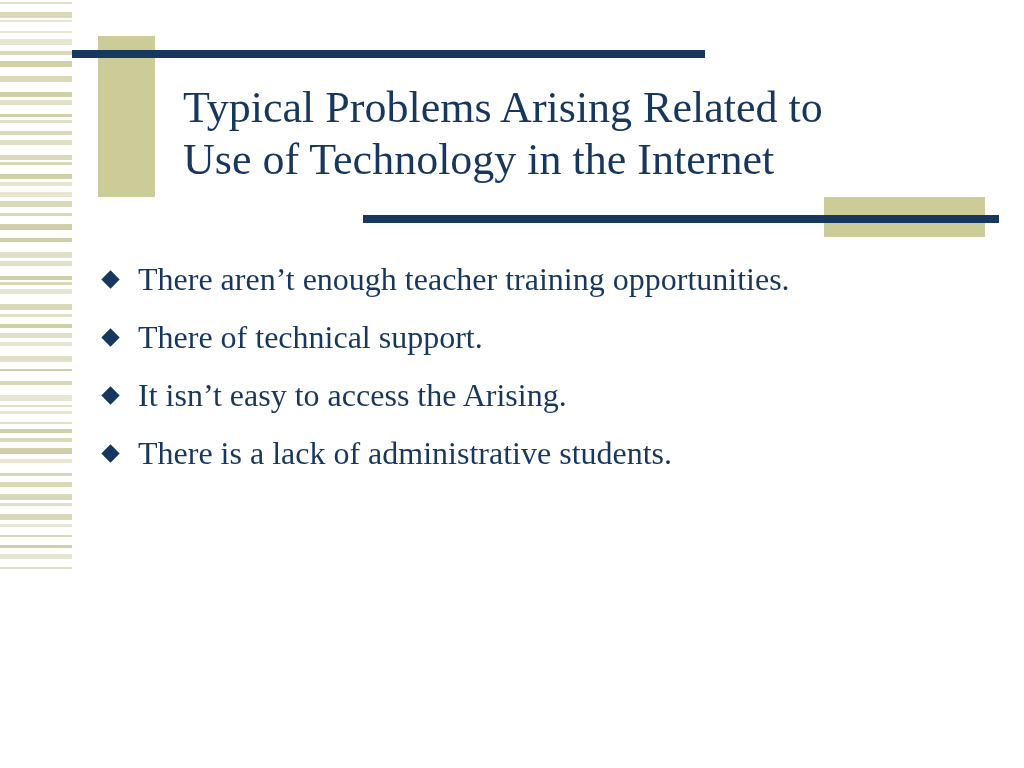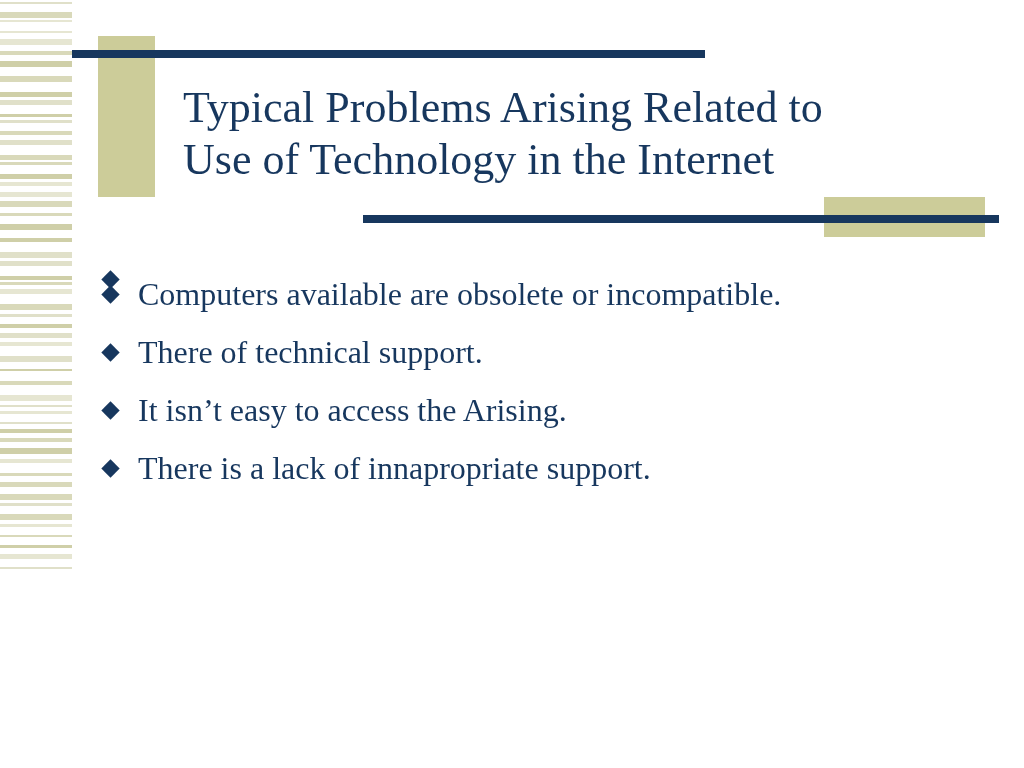--- a/index.html
+++ b/index.html
@@ -138,32 +138,29 @@
   <div class="rule" id="rule-top"></div>
 
   <h1 class="title"><span>Typical Problems Arising Related to</span><br><span>Use of Technology in the Internet</span></h1>
 
   <div class="accent" id="accent-right"></div>
   <div class="rule" id="rule-under"></div>
 
   <ul class="bullets">
     <li>
       <span class="diamond"></span>
-    </li>
-    <li>
-      <span class="diamond"></span>
-      <span>Computers available are obsolete or incompatible.</span>
+      <span>There aren’t enough teacher training opportunities.</span>
     </li>
     <li>
       <span class="diamond"></span>
       <span>There of technical support.</span>
     </li>
     <li>
       <span class="diamond"></span>
       <span>It isn’t easy to access the Arising.</span>
     </li>
     <li>
       <span class="diamond"></span>
-      <span>There is a lack of innapropriate support.</span>
+      <span>There is a lack of administrative students.</span>
     </li>
   </ul>
 
 </div>
 
 </body></html>

